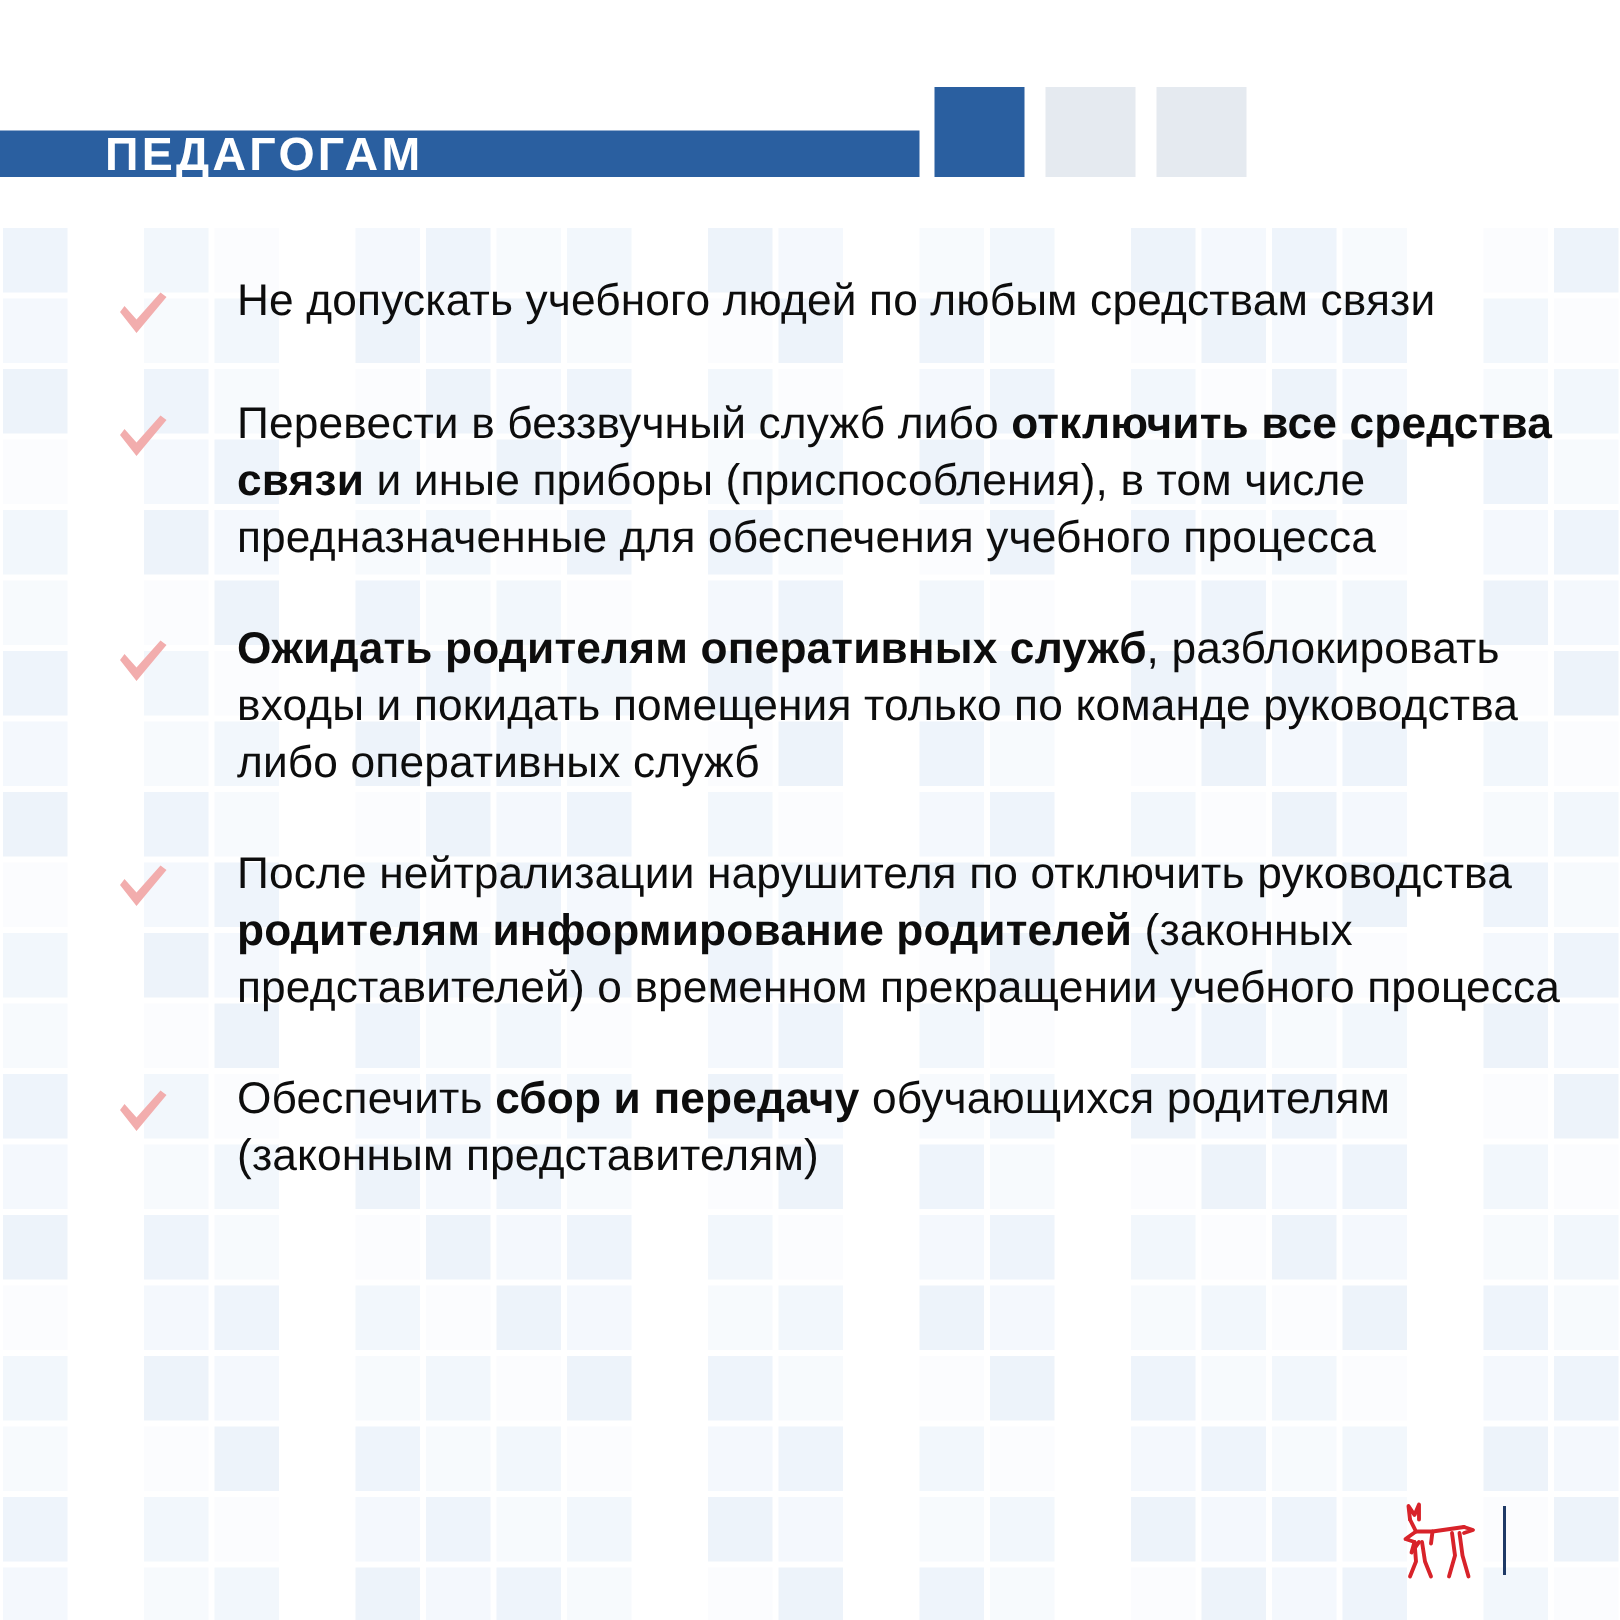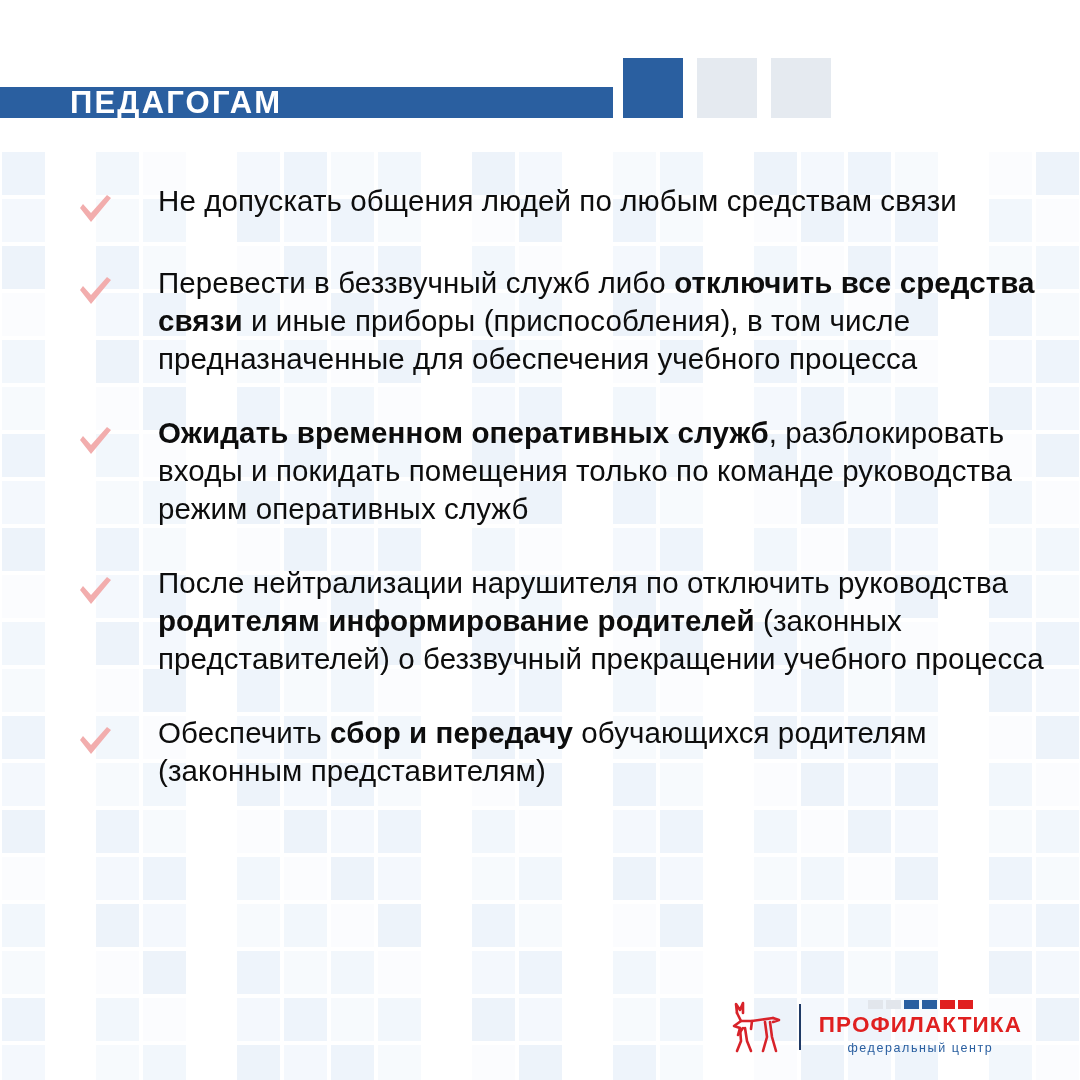--- a/index.html
+++ b/index.html
@@ -504,39 +504,39 @@
   <div class="hdr-sq gray"></div>
   <div class="hdr-gap-md"></div>
   <div class="hdr-sq gray"></div>
 </div>
 
 <div id="list">
     <div class="item" id="item-0">
       <svg class="check-icon" viewBox="0 0 34 30">
         <path d="M2 14 L5 10 L13 19 L29 1 L33 4 L13 28 Z" fill="#f2adad"></path>
       </svg>
-      <div class="item-text"><span>Не допускать общения людей по любым средствам связи</span></div>
+      <div class="item-text"><span>Не допускать учебного людей по любым средствам связи</span></div>
     </div>
     <div class="item" id="item-1">
       <svg class="check-icon" viewBox="0 0 34 30">
         <path d="M2 14 L5 10 L13 19 L29 1 L33 4 L13 28 Z" fill="#f2adad"></path>
       </svg>
       <div class="item-text"><span>Перевести в беззвучный служб либо </span><b>отключить все средства связи</b><span> и иные приборы (приспособления), в том числе предназначенные для обеспечения учебного процесса</span></div>
     </div>
     <div class="item" id="item-2">
       <svg class="check-icon" viewBox="0 0 34 30">
         <path d="M2 14 L5 10 L13 19 L29 1 L33 4 L13 28 Z" fill="#f2adad"></path>
       </svg>
-      <div class="item-text"><b>Ожидать временном оперативных служб</b><span>, разблокировать входы и покидать помещения только по команде руководства режим оперативных служб</span></div>
+      <div class="item-text"><b>Ожидать родителям оперативных служб</b><span>, разблокировать входы и покидать помещения только по команде руководства либо оперативных служб</span></div>
     </div>
     <div class="item" id="item-3">
       <svg class="check-icon" viewBox="0 0 34 30">
         <path d="M2 14 L5 10 L13 19 L29 1 L33 4 L13 28 Z" fill="#f2adad"></path>
       </svg>
-      <div class="item-text"><span>После нейтрализации нарушителя по отключить руководства </span><b>родителям информирование родителей</b><span> (законных представителей) о беззвучный прекращении учебного процесса</span></div>
+      <div class="item-text"><span>После нейтрализации нарушителя по отключить руководства </span><b>родителям информирование родителей</b><span> (законных представителей) о временном прекращении учебного процесса</span></div>
     </div>
     <div class="item" id="item-4">
       <svg class="check-icon" viewBox="0 0 34 30">
         <path d="M2 14 L5 10 L13 19 L29 1 L33 4 L13 28 Z" fill="#f2adad"></path>
       </svg>
       <div class="item-text"><span>Обеспечить </span><b>сбор и передачу</b><span> обучающихся родителям (законным представителям)</span></div>
     </div>
   </div>
 
 <div id="logo">
@@ -547,25 +547,13 @@
       <path d="M46 17 L52 19 L46 21"></path>
       <path d="M14 20 L7 25 L13 27 L11 34 L16 27"></path>
       <path d="M13 27 L14 40 L10 50"></path>
       <path d="M18 27 L20 40 L24 50"></path>
       <path d="M38 21 L40 36 L36 50"></path>
       <path d="M43 21 L45 36 L49 50"></path>
       <path d="M25 20 L24 28"></path>
     </g>
   </svg>
   <div id="logo-divider"></div>
-  <div id="logo-right">
-    <div id="logo-blocks">
-        <span class="logo-block" style="background: rgb(226, 230, 236);"></span>
-        <span class="logo-block" style="background: rgb(226, 230, 236);"></span>
-        <span class="logo-block" style="background: rgb(42, 95, 160);"></span>
-        <span class="logo-block" style="background: rgb(42, 95, 160);"></span>
-        <span class="logo-block" style="background: rgb(224, 32, 32);"></span>
-        <span class="logo-block" style="background: rgb(224, 32, 32);"></span>
-      </div>
-    <div id="logo-name">ПРОФИЛАКТИКА</div>
-    <div id="logo-sub">федеральный центр</div>
-  </div>
 </div>
 
 </body></html>

